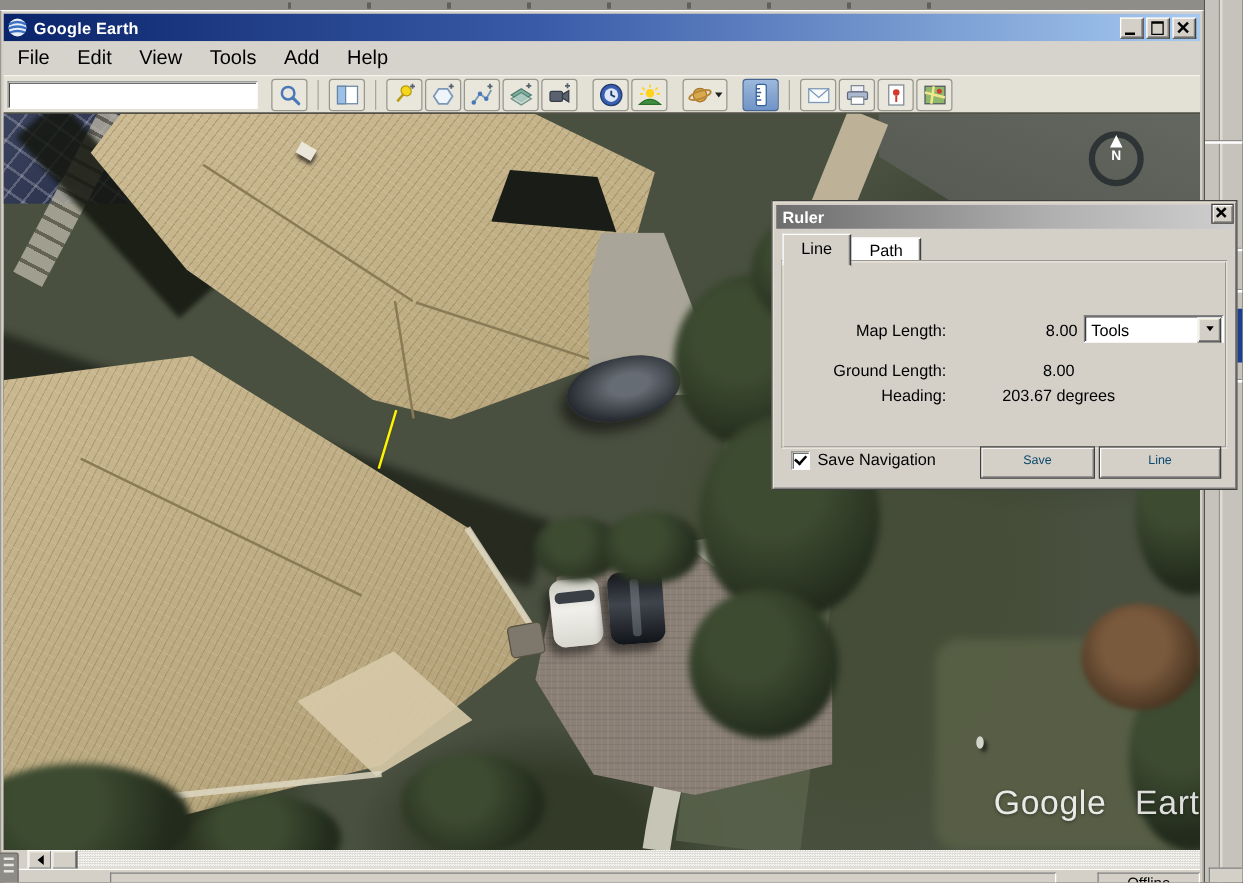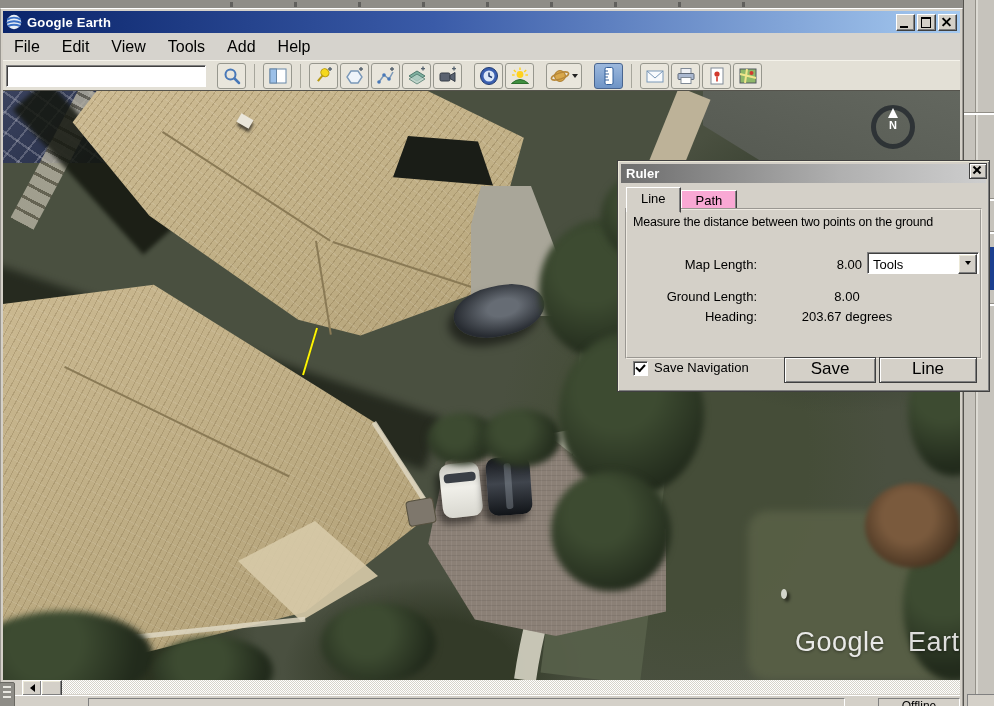--- a/index.html
+++ b/index.html
@@ -120,35 +120,35 @@
   
   .dialog{position:absolute;left:617px;top:160px;width:371px;height:230px;background:#d4d0c8;
     border:1px solid #404040;box-shadow:inset 1px 1px 0 #ece9d8,inset -1px -1px 0 #808080;font-size:13px;z-index:50;}
   .dlg-title{position:absolute;left:3px;top:3px;right:3px;height:19px;display:flex;align-items:center;
     background:linear-gradient(to right,#6d6d6d,#b0b0b0 60%,#cecece);color:#fff;font-weight:bold;padding-left:5px;box-sizing:border-box;}
   .dlg-close{position:absolute;right:2px;top:2px;width:16px;height:14px;}
   .dlg-close .xbar{left:2px;top:5px;width:10px;height:2px;}
   .tabs{position:absolute;left:8px;top:26px;display:flex;align-items:flex-end;}
   .tab{padding:3px 14px 4px;background:#d4d0c8;border:1px solid;border-color:#fff #404040 transparent #fff;box-shadow:inset -1px 0 0 #808080;position:relative;}
   .tab.active{padding-bottom:6px;z-index:2;}
-  .tab.inactive{padding-top:2px;padding-bottom:4px;background:#f9a8d4;}
+  .tab.inactive{padding-top:2px;padding-bottom:4px;background:#ffffff;}
   .groupbox{position:absolute;left:7px;top:47px;width:353px;height:147px;border:2px groove #eeeae2;background:#d4d0c8;}
   .gb-desc{position:absolute;left:6px;top:5px;font-size:12.5px;letter-spacing:-.2px;white-space:nowrap;color:#000;}
   .row{position:absolute;height:20px;line-height:20px;color:#000;}
   .rlabel{position:absolute;left:10px;width:120px;text-align:right;}
   .rvalue-r{position:absolute;left:130px;width:105px;text-align:right;}
   .rvalue-c{position:absolute;left:130px;width:180px;text-align:center;}
   .combo{position:absolute;left:240px;top:-3px;width:112px;height:22px;background:#fff;border:1px solid;border-color:#808080 #fff #fff #808080;box-shadow:inset 1px 1px 0 #404040;box-sizing:border-box;}
   .combo .ctext{position:absolute;left:5px;top:2px;font-size:13px;color:#000;}
   .combo .cbtn{position:absolute;right:1px;top:1px;width:17px;height:18px;}
   .combo .cbtn .dd-arrow{margin:6px auto 0;border-top-color:#000;}
   .checkbox{position:absolute;left:15px;top:200px;width:13px;height:13px;background:#fff;border:1px solid;border-color:#808080 #fff #fff #808080;box-shadow:inset 1px 1px 0 #404040;}
   .checkmark{position:absolute;left:2px;top:2px;width:7px;height:4px;border-left:2px solid #000;border-bottom:2px solid #000;transform:rotate(-48deg);}
   .cblabel{position:absolute;left:36px;top:199px;color:#000;}
-  .dlg-btn{position:absolute;top:196px;height:24px;text-align:center;line-height:22px;color:#000000;font-size:17px;}
+  .dlg-btn{position:absolute;top:196px;height:24px;text-align:center;line-height:22px;color:#0c4a6e;font-size:10px;}
   .btn-save{left:166px;width:90px;}
   .btn-clear{left:261px;width:96px;}
 </style>
 </head>
 <body>
 
 <div id="screen">
 
   <div class="bg-top">
     <div class="bg-top-dashes"></div>
@@ -407,21 +407,20 @@
       <div class="xbar x1"></div>
       <div class="xbar x2"></div>
     </div>
 
     <div class="tabs">
       <div class="tab active">Line</div>
       <div class="tab inactive">Path</div>
     </div>
 
     <div class="groupbox">
-      <div class="gb-desc">Measure the distance between two points on the ground</div>
 
       <div class="row" style="left:0;top:45px;width:314px">
         <span class="rlabel">Map Length:</span>
         <span class="rvalue-r">8.00</span>
         <div class="combo">
           <span class="ctext">Tools</span>
           <div class="cbtn raised">
               <div class="dd-arrow"></div>
             </div>
         </div>

